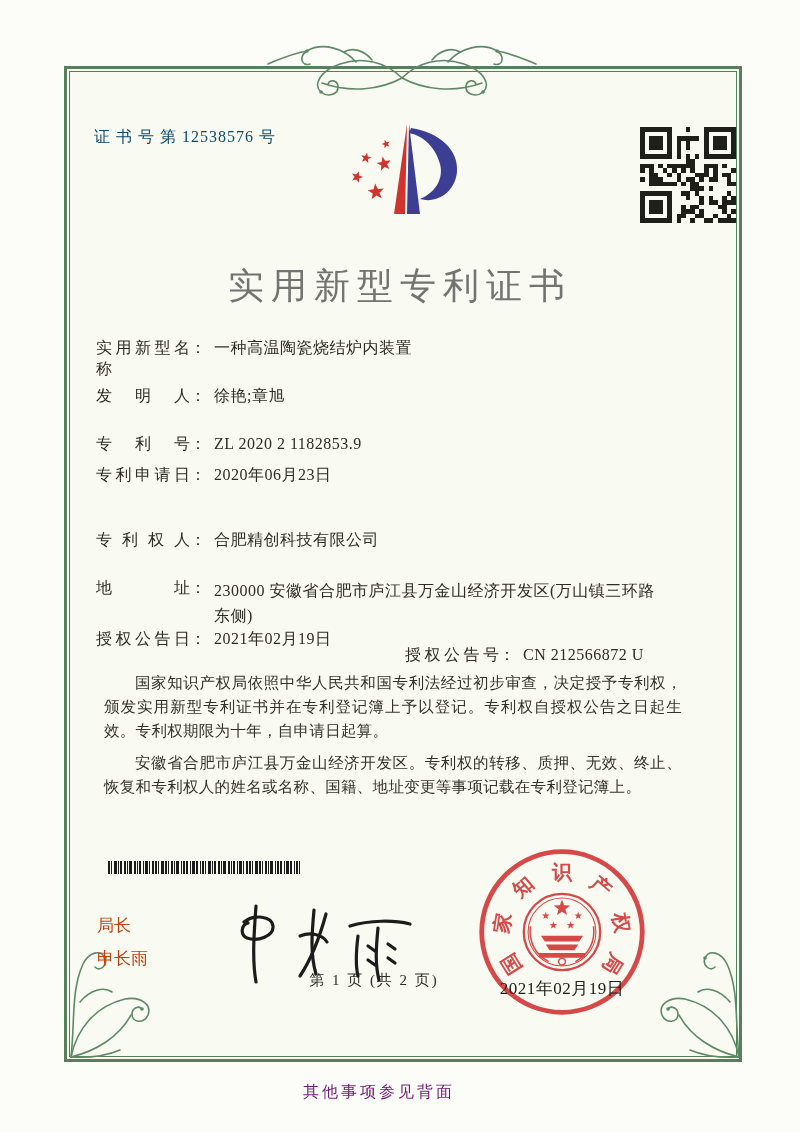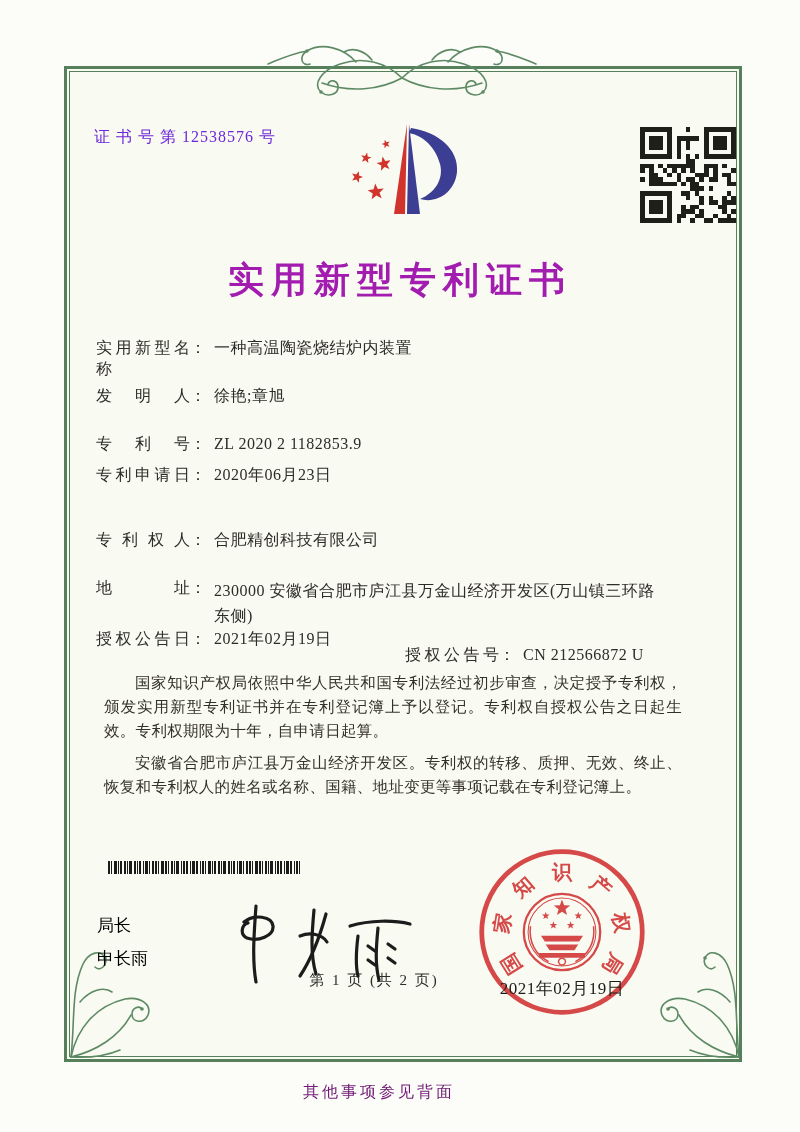--- a/index.html
+++ b/index.html
@@ -2,34 +2,34 @@
 <html><head>
 <meta charset="utf-8">
 <style>
   html,body{margin:0;padding:0;background:#e8e8e6;}
   .stage{position:relative;width:800px;height:1132px;background:#fcfcf9;overflow:hidden;
          font-family:"Liberation Serif","DejaVu Serif",serif;}
   .frame{position:absolute;left:64px;top:66px;width:678px;height:996px;
          border:3px solid #567f5c;background:#f9faf1;box-sizing:border-box;}
   .frame-inner{position:absolute;left:2px;top:2px;right:2px;bottom:2px;border:1px solid #567f5c;}
   svg.abs{position:absolute;pointer-events:none;}
-  .certno{position:absolute;left:94px;top:127px;font-size:16px;letter-spacing:1px;color:#6d28d9;z-index:2;}
-  .title{position:absolute;left:0;top:256px;width:800px;text-align:center;font-size:36px;
-         font-weight:bold;letter-spacing:7px;color:#a21caf;z-index:2;}
+  .certno{position:absolute;left:94px;top:127px;font-size:16px;letter-spacing:1px;color:#0c4a6e;z-index:2;}
+  .title{position:absolute;left:0;top:262px;width:800px;text-align:center;font-size:36px;
+         font-weight:normal;letter-spacing:7px;color:#737373;z-index:2;}
   .frow{position:absolute;left:96px;width:616px;font-size:16px;color:#2e2c27;z-index:2;}
   .flabel{display:inline-block;width:94px;text-align:justify;text-align-last:justify;vertical-align:top;}
   .fcolon{margin-right:8px;}
   .fvalue{letter-spacing:0.5px;}
   .addr .fvalue{display:inline-block;width:452px;line-height:25px;vertical-align:top;word-break:break-all;}
   .grant2{position:absolute;left:309px;top:16px;white-space:nowrap;}
   .paras{position:absolute;left:96px;top:663px;width:594px;font-size:15.5px;line-height:24px;
          color:#34312a;text-align:justify;z-index:2;}
   .paras p{margin:8px;text-indent:2em;letter-spacing:0.3px;}
   .sigtitle,.signame{position:absolute;left:97px;font-family:"Liberation Sans","DejaVu Sans",sans-serif;
-         font-size:17px;color:#000000;z-index:2;}
+         font-size:17px;color:#c2410c;z-index:2;}
   .sigtitle{top:914px;} .signame{top:947px;}
   .sealdate{position:absolute;left:482px;top:977px;width:160px;text-align:center;font-size:17px;
          color:#1e1d1a;letter-spacing:0.5px;z-index:4;}
   .pagenum{position:absolute;left:64px;top:971px;width:620px;text-align:center;font-size:15px;
          letter-spacing:2px;color:#2e2c28;z-index:2;}
   .note{position:absolute;left:64px;top:1082px;width:630px;text-align:center;font-size:16px;
          letter-spacing:3px;color:#701a75;z-index:2;}
   .orn path{fill:none;stroke:#5d8a64;stroke-width:1.6;stroke-linecap:round;}
   .orn circle{fill:#5d8a64;stroke:none;}
 </style>

